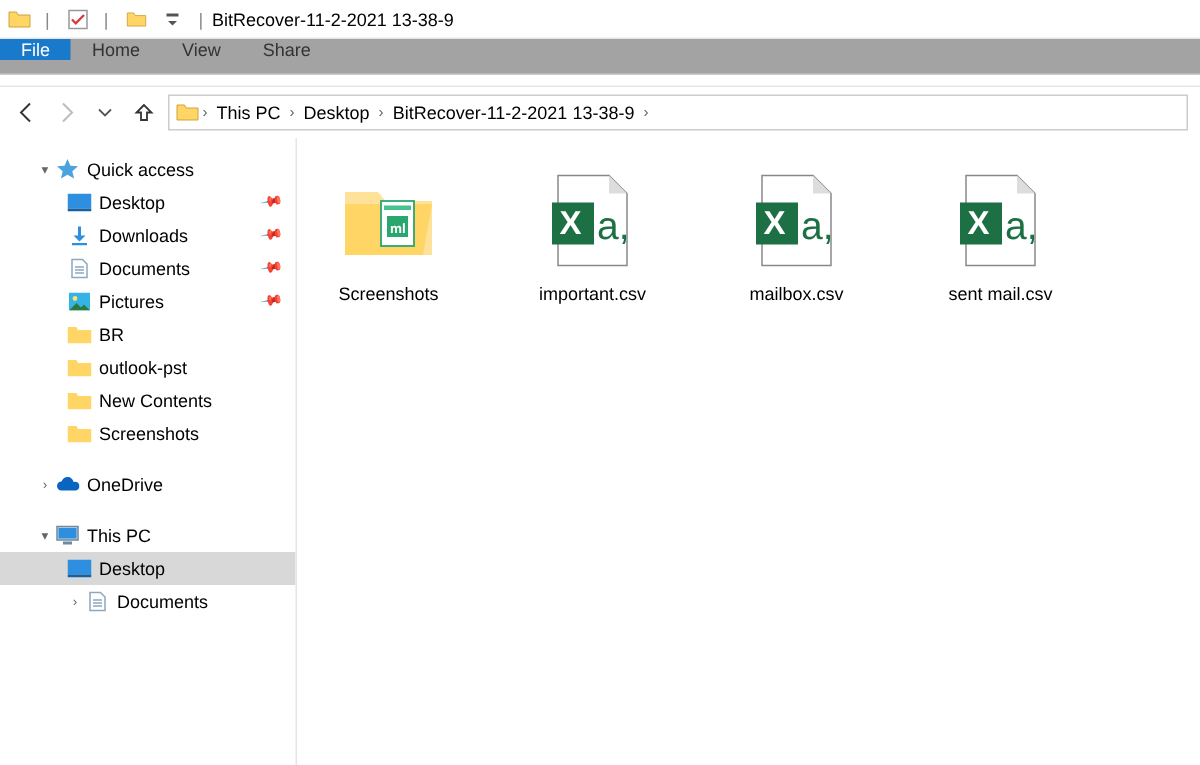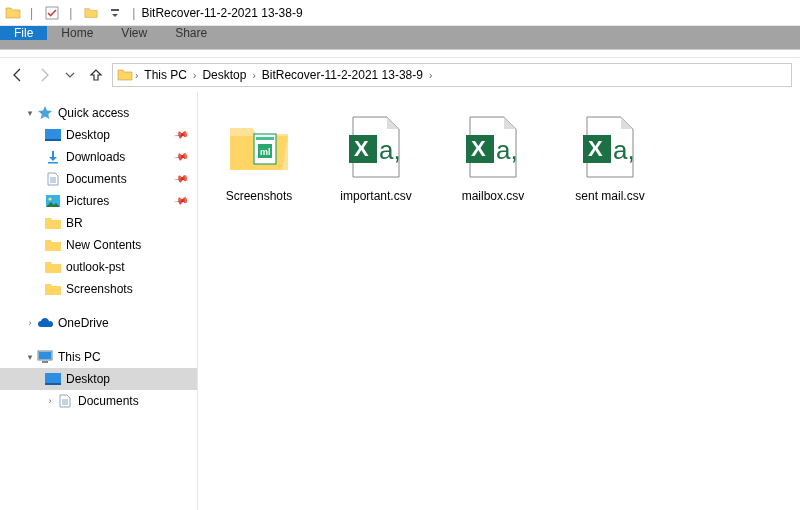--- a/index.html
+++ b/index.html
@@ -35,21 +35,21 @@
 .tree-item { display: flex; align-items: center; height: 22px; font-size: 12px; cursor: pointer; padding-left: 8px; }
 .tree-item.lvl1 { padding-left: 24px; }
 .tree-item.lvl2 { padding-left: 44px; }
 .tree-item.sel { background: #d8d8d8; }
 .tree-exp { width: 12px; color: #666; font-size: 9px; text-align: center; }
 .tree-icon { width: 18px; height: 16px; display:flex; align-items:center; justify-content:center; margin-right: 4px; }
 .pin { margin-left: auto; margin-right: 10px; color: #888; font-size: 10px; transform: rotate(35deg); }
 .spacer { height: 12px; }
 
 
-.content { flex: 1; padding: 16px 6px; display: flex; flex-wrap: wrap; align-content: flex-start; gap: 7px; }
+.content { flex: 1; padding: 16px 6px; display: flex; flex-wrap: wrap; align-content: flex-start; gap: 26px; }
 .file-item { width: 110px; display: flex; flex-direction: column; align-items: center; text-align: center; cursor: pointer; padding: 6px 2px; border: 1px solid transparent; }
 .file-icon { width: 66px; height: 66px; display:flex; align-items:center; justify-content:center; margin-bottom: 8px; }
 .file-label { font-size: 12px; line-height: 1.3; word-break: break-word; }
 
 svg { display: block; }
 </style>
 </head>
 <body>
 
 <div class="titlebar">
@@ -193,30 +193,30 @@
       </span>
       <span>BR</span>
     </div>
 
     <div class="tree-item lvl2">
       <span class="tree-icon">
         <svg width="16" height="12" viewBox="0 0 16 12">
             <path fill="#ffd666" d="M0 1h6l1 2h9v9H0z"></path>
           </svg>
       </span>
+      <span>outlook-pst</span>
+    </div>
+
+    <div class="tree-item lvl2">
+      <span class="tree-icon">
+        <svg width="16" height="12" viewBox="0 0 16 12">
+            <path fill="#ffd666" d="M0 1h6l1 2h9v9H0z"></path>
+          </svg>
+      </span>
       <span>New Contents</span>
-    </div>
-
-    <div class="tree-item lvl2">
-      <span class="tree-icon">
-        <svg width="16" height="12" viewBox="0 0 16 12">
-            <path fill="#ffd666" d="M0 1h6l1 2h9v9H0z"></path>
-          </svg>
-      </span>
-      <span>outlook-pst</span>
     </div>
 
     <div class="tree-item lvl2">
       <span class="tree-icon">
         <svg width="16" height="12" viewBox="0 0 16 12">
             <path fill="#ffd666" d="M0 1h6l1 2h9v9H0z"></path>
           </svg>
       </span>
       <span>Screenshots</span>
     </div>

